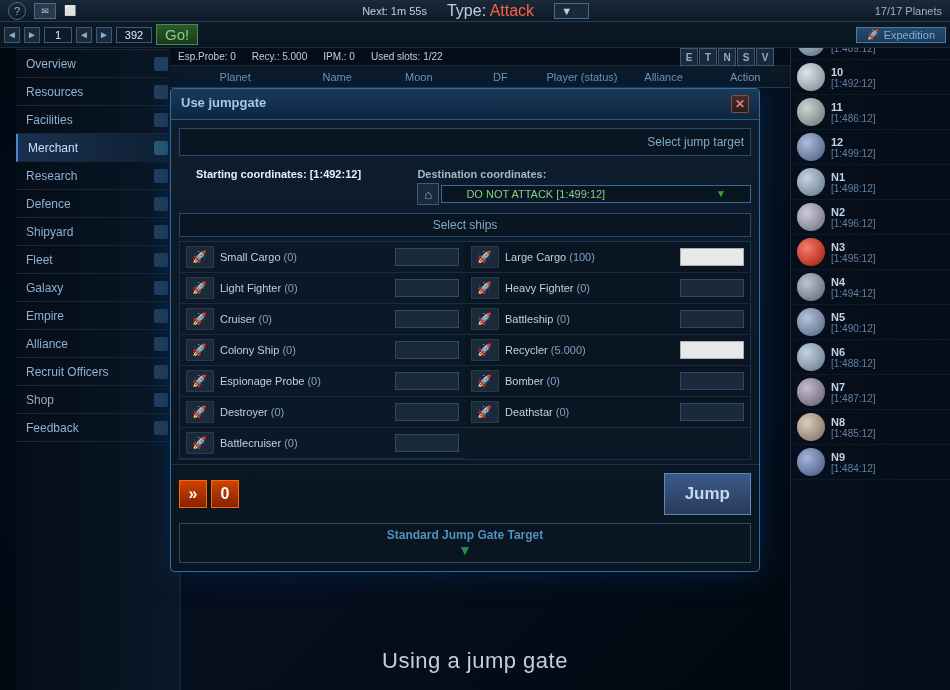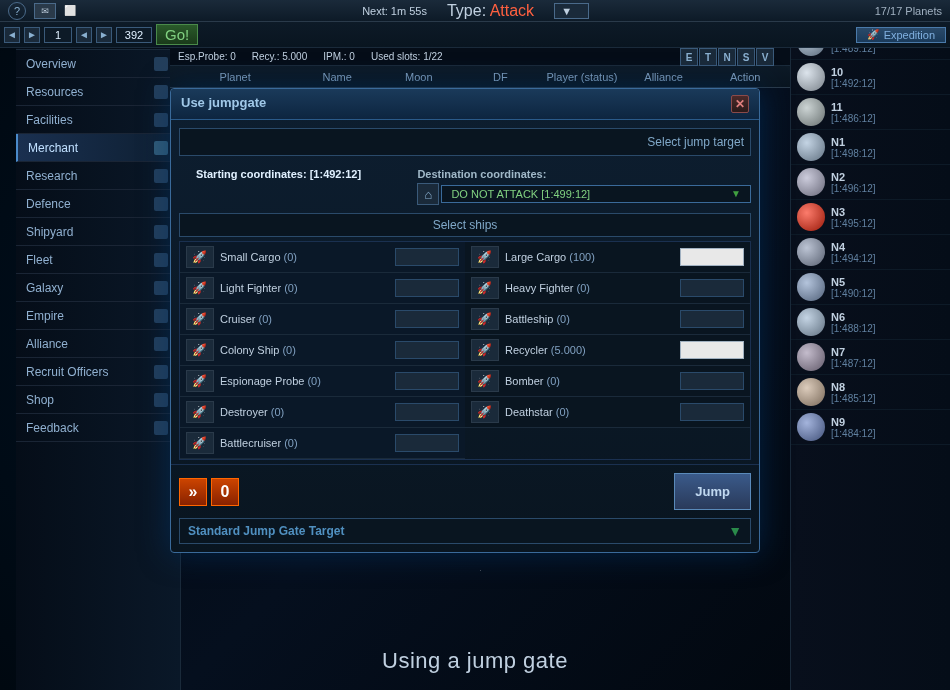--- a/index.html
+++ b/index.html
@@ -390,21 +390,21 @@
       width: 22px; height: 22px;
       background: #1a2a3a;
       border: 1px solid #3a5a7a;
       display: flex; align-items: center; justify-content: center;
       color: #8ab0d0;
       font-size: 13px;
       cursor: pointer;
     }
     .dest-dropdown {
       flex: 1;
-      padding: 2px 9px;
+      padding: 2px 24px;
       background: #091520;
       border: 1px solid #3a6a9a;
       color: #80d080;
       font-size: 11px;
       display: flex;
       align-items: flex-start;
       justify-content: space-between;
     }
     .dest-arrow {
       color: #40a040;
@@ -493,37 +493,38 @@
       display: flex; align-items: center; justify-content: center;
       color: #fff;
       font-size: 16px;
       font-weight: bold;
     }
     .jump-btn {
       padding: 10px 20px;
       background: linear-gradient(to bottom, #3a5a8a, #2a3a5a);
       border: 1px solid #5a8aba;
       color: #c0d8f0;
-      font-size: 13px;
+      font-size: 17px;
       cursor: pointer;
       font-weight: bold;
     }
 
     
     .modal-footer {
       margin: 0 8px 8px;
       padding: 4px 8px;
       background: #091520;
       border: 1px solid #2a4a6a;
       display: flex;
       align-items: center;
       justify-content: space-between;
       color: #5090c0;
       font-size: 12px;
       font-weight: bold;
+      flex-direction: column;
     }
     .footer-arrow { color: #2a8a4a; font-size: 14px; }
 
     
     .bottom-caption {
       position: absolute;
       bottom: 16px;
       left: 0;
       right: 0;
       text-align: center;
@@ -739,20 +740,27 @@
         </div>
       </div>
       <div class="planet-item">
         <div class="planet-orb" style="background: radial-gradient(circle at 35% 35%, rgb(204, 212, 212), rgb(144, 152, 152) 60%, rgb(104, 112, 112) 100%);"></div>
         <div class="planet-info">
           <div class="planet-name">11</div>
           <div class="planet-coords">[1:486:12]</div>
         </div>
       </div>
       <div class="planet-item">
+        <div class="planet-orb" style="background: radial-gradient(circle at 35% 35%, rgb(172, 188, 220), rgb(112, 128, 160) 60%, rgb(72, 88, 120) 100%);"></div>
+        <div class="planet-info">
+          <div class="planet-name">12</div>
+          <div class="planet-coords">[1:499:12]</div>
+        </div>
+      </div>
+      <div class="planet-item">
         <div class="planet-orb" style="background: radial-gradient(circle at 35% 35%, rgb(196, 212, 228), rgb(136, 152, 168) 60%, rgb(96, 112, 128) 100%);"></div>
         <div class="planet-info">
           <div class="planet-name">N1</div>
           <div class="planet-coords">[1:498:12]</div>
         </div>
       </div>
       <div class="planet-item">
         <div class="planet-orb" style="background: radial-gradient(circle at 35% 35%, rgb(204, 204, 220), rgb(144, 144, 160) 60%, rgb(104, 104, 120) 100%);"></div>
         <div class="planet-info">
           <div class="planet-name">N2</div>

